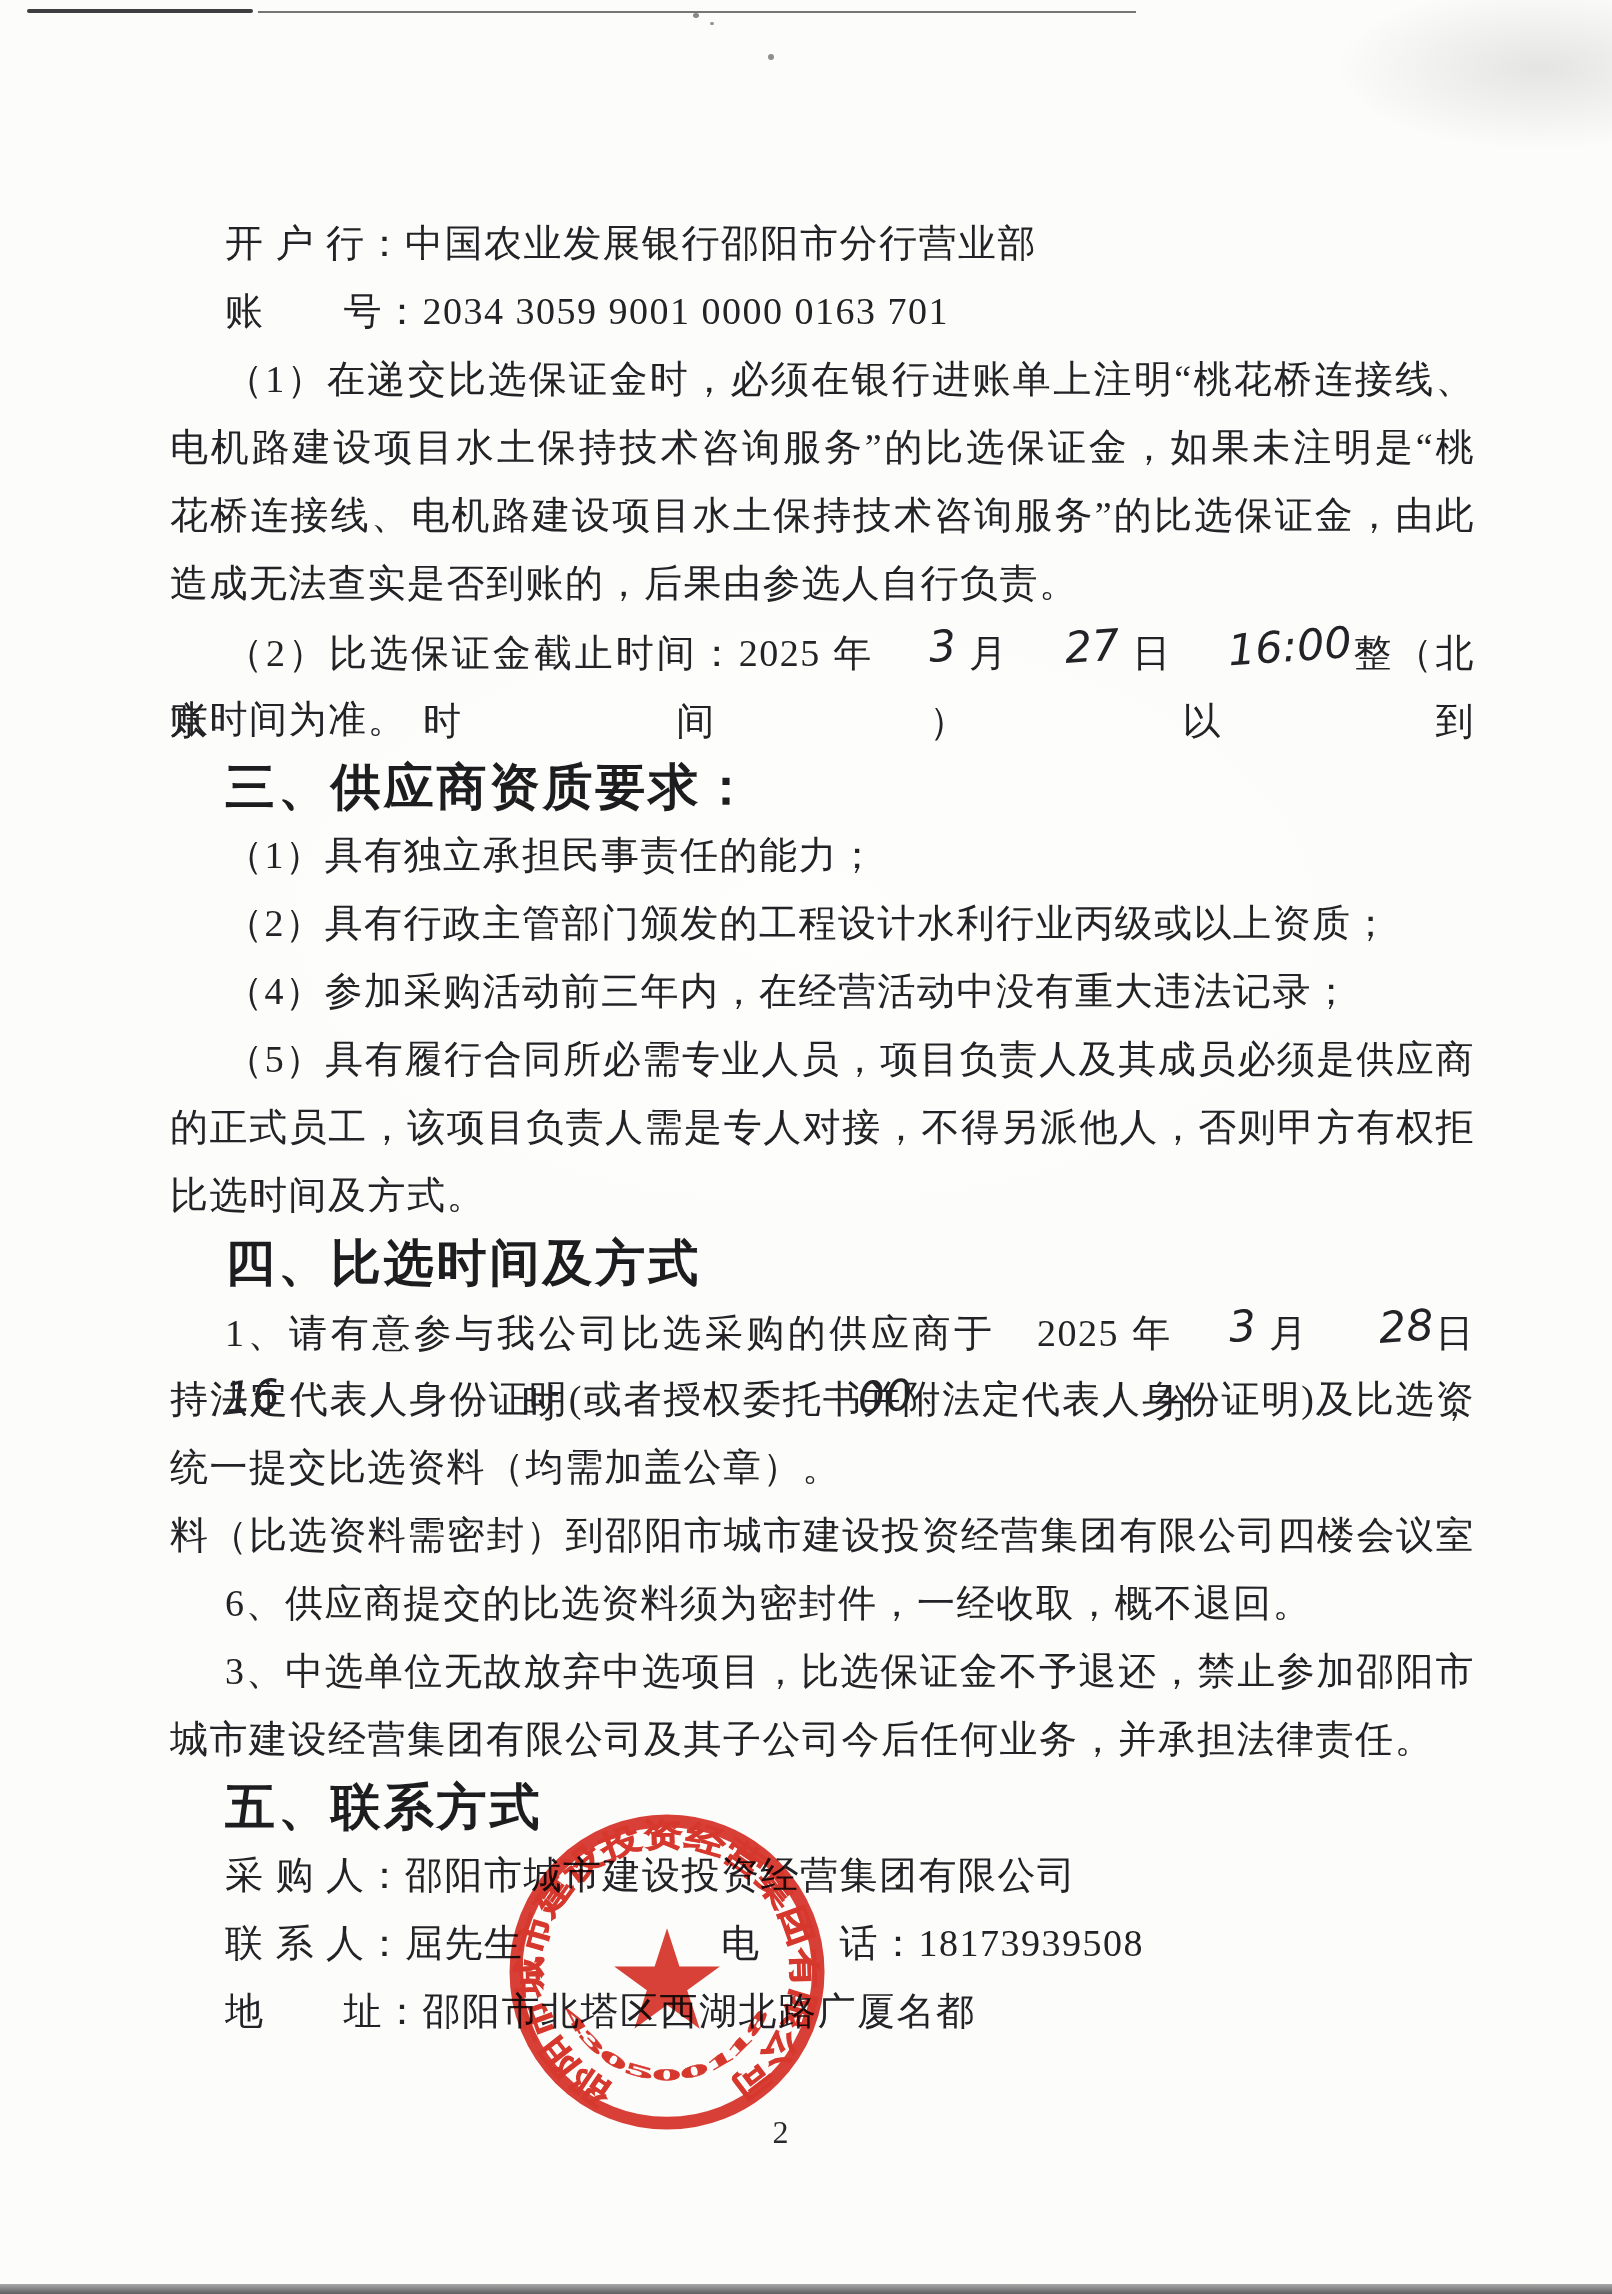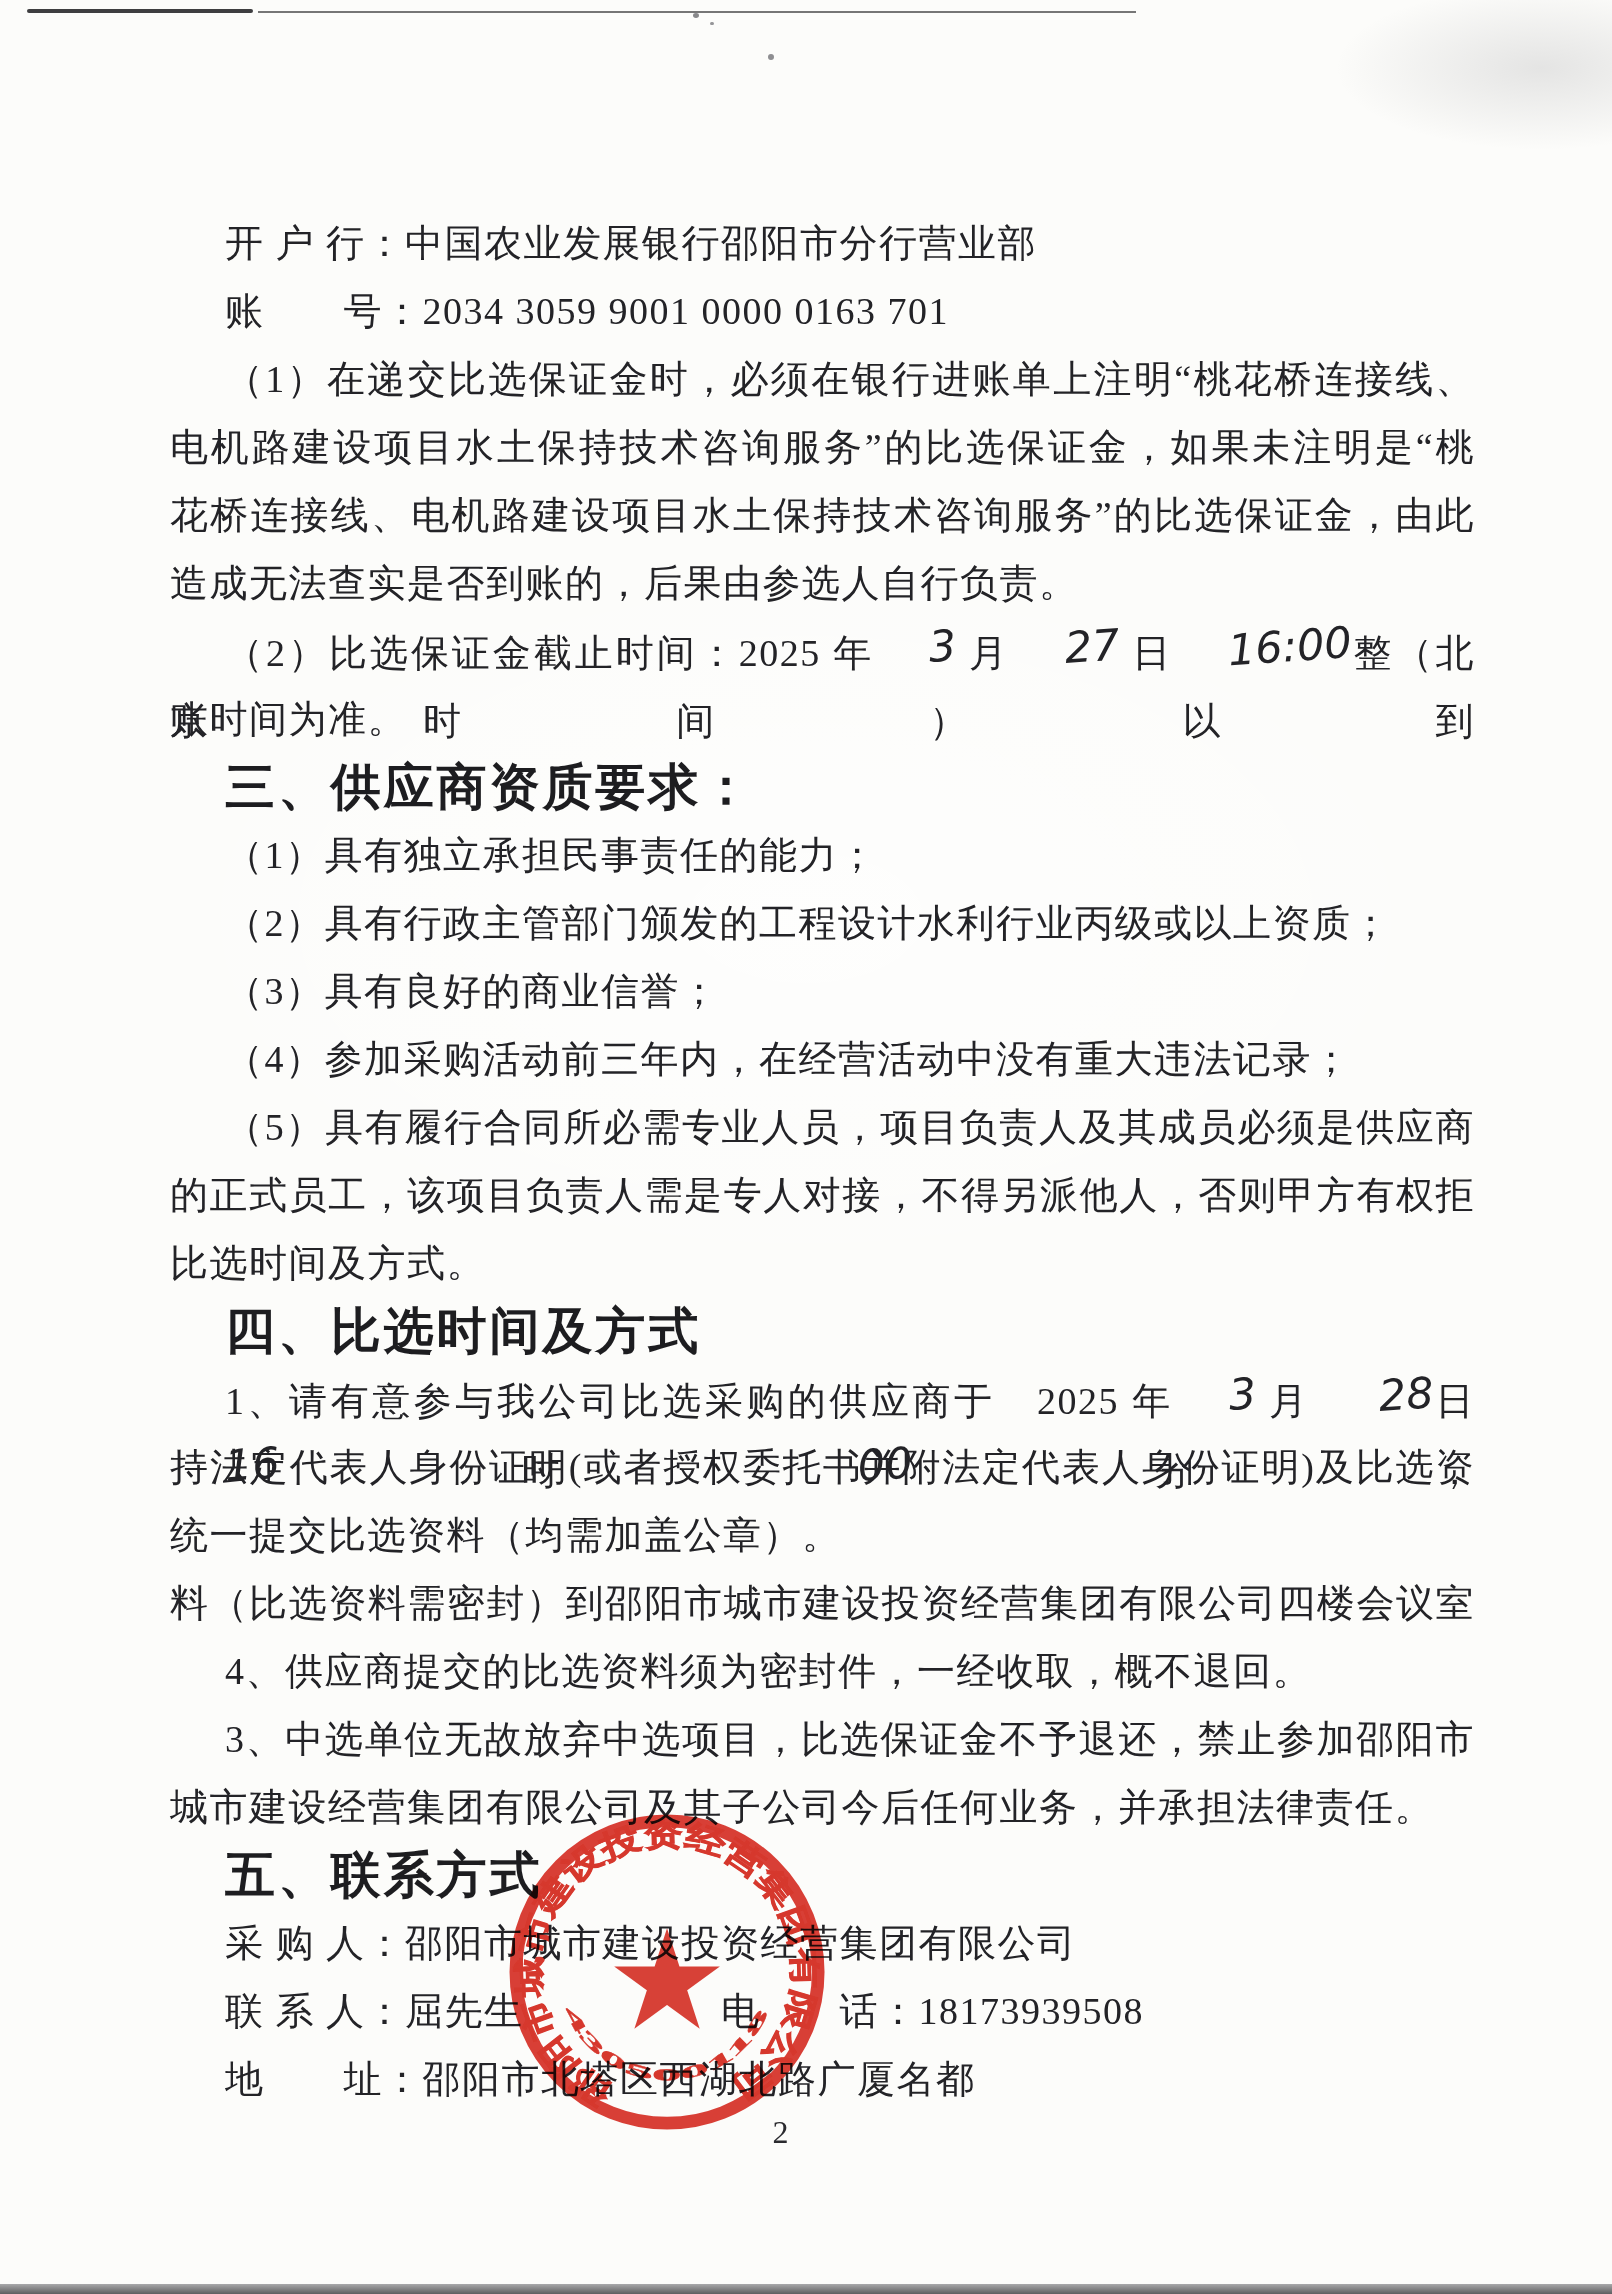--- a/index.html
+++ b/index.html
@@ -70,31 +70,30 @@
       <div class="line indent"><span>账　　号：2034 3059 9001 0000 0163 701</span></div>
       <div class="line indent j"><span>（1）在递交比选保证金时，必须在银行进账单上注明“桃花桥连接线、</span></div>
       <div class="line j"><span>电机路建设项目水土保持技术咨询服务”的比选保证金，如果未注明是“桃</span></div>
       <div class="line j"><span>花桥连接线、电机路建设项目水土保持技术咨询服务”的比选保证金，由此</span></div>
       <div class="line"><span>造成无法查实是否到账的，后果由参选人自行负责。</span></div>
       <div class="line indent j"><span>（2）比选保证金截止时间：2025 年</span><span class="hw">3</span><span> 月</span><span class="hw">27</span><span> 日</span><span class="hw">16:00</span><span>整（北京时间）以到</span></div>
       <div class="line"><span>账时间为准。</span></div>
       <div class="line head indent"><span>三、供应商资质要求：</span></div>
       <div class="line indent"><span>（1）具有独立承担民事责任的能力；</span></div>
       <div class="line indent"><span>（2）具有行政主管部门颁发的工程设计水利行业丙级或以上资质；</span></div>
-      <div class="line indent"><span>（3）具有良好的商业信誉；</span></div>
       <div class="line indent"><span>（4）参加采购活动前三年内，在经营活动中没有重大违法记录；</span></div>
       <div class="line indent j"><span>（5）具有履行合同所必需专业人员，项目负责人及其成员必须是供应商</span></div>
       <div class="line j"><span>的正式员工，该项目负责人需是专人对接，不得另派他人，否则甲方有权拒</span></div>
       <div class="line"><span>比选时间及方式。</span></div>
       <div class="line head indent"><span>四、比选时间及方式</span></div>
       <div class="line indent j"><span>1、请有意参与我公司比选采购的供应商于　2025 年</span><span class="hw">3</span><span> 月 </span><span class="hw">28</span><span>日 </span><span class="hw">16</span><span>时</span><span class="hw">00</span><span>分，</span></div>
       <div class="line j"><span>持法定代表人身份证明(或者授权委托书并附法定代表人身份证明)及比选资</span></div>
       <div class="line"><span>统一提交比选资料（均需加盖公章）。</span></div>
       <div class="line j"><span>料（比选资料需密封）到邵阳市城市建设投资经营集团有限公司四楼会议室</span></div>
-      <div class="line indent"><span>4、供应商提交的比选资料须为密封件，一经收取，概不退回。</span></div>
+      <div class="line indent"><span>6、供应商提交的比选资料须为密封件，一经收取，概不退回。</span></div>
       <div class="line indent j"><span>3、中选单位无故放弃中选项目，比选保证金不予退还，禁止参加邵阳市</span></div>
       <div class="line"><span>城市建设经营集团有限公司及其子公司今后任何业务，并承担法律责任。</span></div>
       <div class="line head indent"><span>五、联系方式</span></div>
       <div class="line indent"><span>采 购 人：邵阳市城市建设投资经营集团有限公司</span></div>
       <div class="line indent"><span>联 系 人：屈先生　　　　　电　　话：18173939508</span></div>
       <div class="line indent"><span>地　　址：邵阳市北塔区西湖北路广厦名都</span></div>
     </div>
 
   <div id="page-number">2</div>
 

